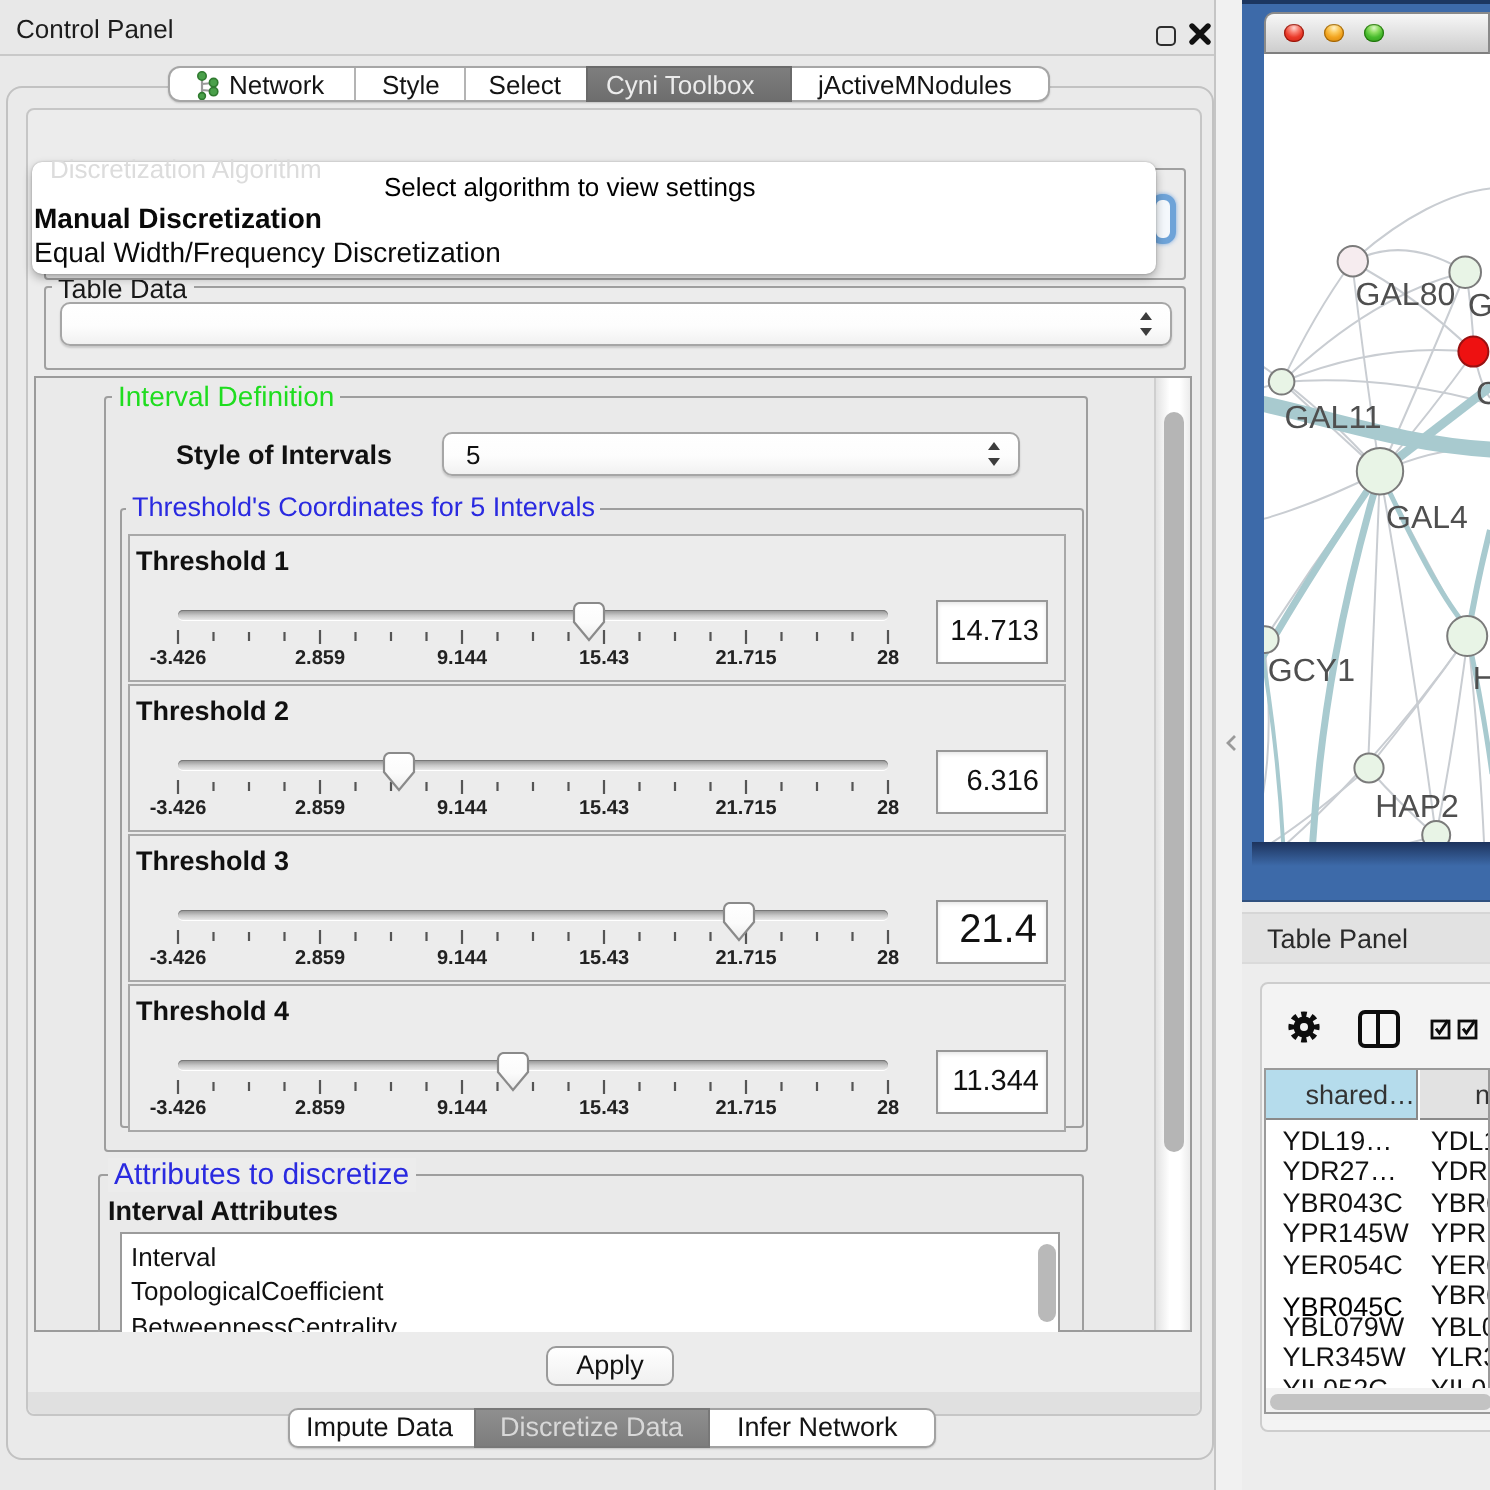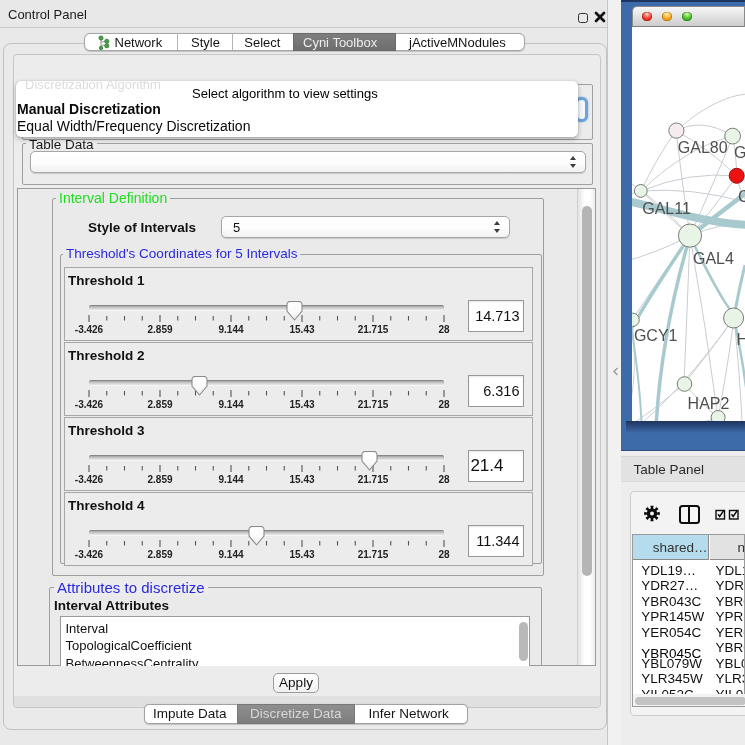--- a/index.html
+++ b/index.html
@@ -151,21 +151,21 @@
   </svg>
 <div class="a bold" style="left:89px;top:474px;font-size:10px;color:#222;transform:translateX(-50%)">-3.426</div>
 <div class="a bold" style="left:160px;top:474px;font-size:10px;color:#222;transform:translateX(-50%)">2.859</div>
 <div class="a bold" style="left:231px;top:474px;font-size:10px;color:#222;transform:translateX(-50%)">9.144</div>
 <div class="a bold" style="left:302px;top:474px;font-size:10px;color:#222;transform:translateX(-50%)">15.43</div>
 <div class="a bold" style="left:373px;top:474px;font-size:10px;color:#222;transform:translateX(-50%)">21.715</div>
 <div class="a bold" style="left:444px;top:474px;font-size:10px;color:#222;transform:translateX(-50%)">28</div>
 <svg class="a" style="left:361.0px;top:450.5px" width="17" height="20" viewBox="0 0 17 20">
     <use href="#thumb"></use>
   </svg>
-<div class="a" style="left:468px;top:450px;width:55.5px;height:31.5px;background:#fff;border:1px solid #989898;box-shadow:inset 0 1px 2px rgba(0,0,0,0.1);display:flex;align-items:center;justify-content:flex-end;padding-right:19px;font-size:17px;color:#111">21.4</div>
+<div class="a" style="left:468px;top:450px;width:55.5px;height:31.5px;background:#fff;border:1px solid #989898;box-shadow:inset 0 1px 2px rgba(0,0,0,0.1);display:flex;align-items:center;justify-content:flex-end;padding-right:4px;font-size:20px;color:#111">21.4</div>
 <div class="a" style="left:63.5px;top:492px;width:469.5px;height:73.5px;border:1px solid #a8a8a8;background:#ececec"></div>
 <div class="a bold" style="left:68px;top:497.5px;font-size:13.5px;color:#111">Threshold 4</div>
 <div class="a" style="left:89px;top:529.5px;width:355px;height:5px;border-radius:2.5px;background:linear-gradient(180deg,#8f8f8f,#c9c9c9 55%,#e8e8e8);box-shadow:inset 0 0.5px 0 #777,0 0.5px 0 #fff"></div>
 <svg class="a" style="left:88px;top:540px" width="358" height="9" viewBox="0 0 358 9">
     <use href="#ticks"></use>
   </svg>
 <div class="a bold" style="left:89px;top:549px;font-size:10px;color:#222;transform:translateX(-50%)">-3.426</div>
 <div class="a bold" style="left:160px;top:549px;font-size:10px;color:#222;transform:translateX(-50%)">2.859</div>
 <div class="a bold" style="left:231px;top:549px;font-size:10px;color:#222;transform:translateX(-50%)">9.144</div>
 <div class="a bold" style="left:302px;top:549px;font-size:10px;color:#222;transform:translateX(-50%)">15.43</div>
@@ -180,21 +180,21 @@
  <div style="position:absolute;left:31px;top:8.5px;width:493px;height:200px;border:1px solid #9e9e9e;border-radius:2px"></div>
  <div style="position:absolute;left:36px;top:1px;font-size:15px;color:#2a2ae0;background:#ececec;padding:0 3px">Attributes to discretize</div>
  <div style="position:absolute;left:36px;top:20px;font-size:13.5px;color:#111;font-weight:bold">Interval Attributes</div>
  <div style="position:absolute;left:41.7px;top:37.5px;width:470.3px;height:200px;background:#fff;border:1px solid #9b9b9b"></div>
  <div style="position:absolute;left:47.5px;top:42.5px;font-size:13px;color:#111">Interval</div>
  <div style="position:absolute;left:47.5px;top:60.3px;font-size:13px;color:#111">TopologicalCoefficient</div>
  <div style="position:absolute;left:47.5px;top:78px;font-size:13px;color:#111">BetweennessCentrality</div>
  <div style="position:absolute;left:500.5px;top:44px;width:9px;height:39px;background:#b9b9b9;border-radius:4.5px"></div>
 </div>
 
-<div class="a" style="left:273px;top:672.5px;width:46px;height:20px;background:linear-gradient(180deg,#ffffff,#f0f0f0);border:1px solid #9a9a9a;border-radius:5px;text-align:center;font-size:13.5px;color:#111;line-height:18px">Apply</div>
+<div class="a" style="left:273px;top:672.5px;width:64px;height:20px;background:linear-gradient(180deg,#ffffff,#f0f0f0);border:1px solid #9a9a9a;border-radius:5px;text-align:center;font-size:13.5px;color:#111;line-height:18px">Apply</div>
 
 <div class="a" style="left:143.5px;top:703.5px;width:324px;height:20px;background:#ffffff;border:1px solid #a2a2a2;border-radius:5px;box-shadow:0 0.5px 1px rgba(0,0,0,0.18)"></div>
 <div class="a" style="left:237px;top:703.5px;width:118px;height:20px;background:linear-gradient(180deg,#8f8f8f,#7d7d7d);border:1px solid #787878"></div>
 <div class="a" style="left:153px;top:706px;font-size:13.5px;color:#141414">Impute Data</div>
 <div class="a" style="left:250px;top:706px;font-size:13.5px;color:#d8d8d8">Discretize Data</div>
 <div class="a" style="left:368.5px;top:706px;font-size:13.5px;color:#141414">Infer Network</div>
 
 <div class="a" style="left:606.5px;top:0;width:1px;height:745px;background:#c5c5c5"></div>
 <div class="a" style="left:607.5px;top:0;width:13px;height:745px;background:#f1f1f1"></div>
 <svg class="a" style="left:612px;top:367px" width="8" height="9" viewBox="0 0 8 9">

